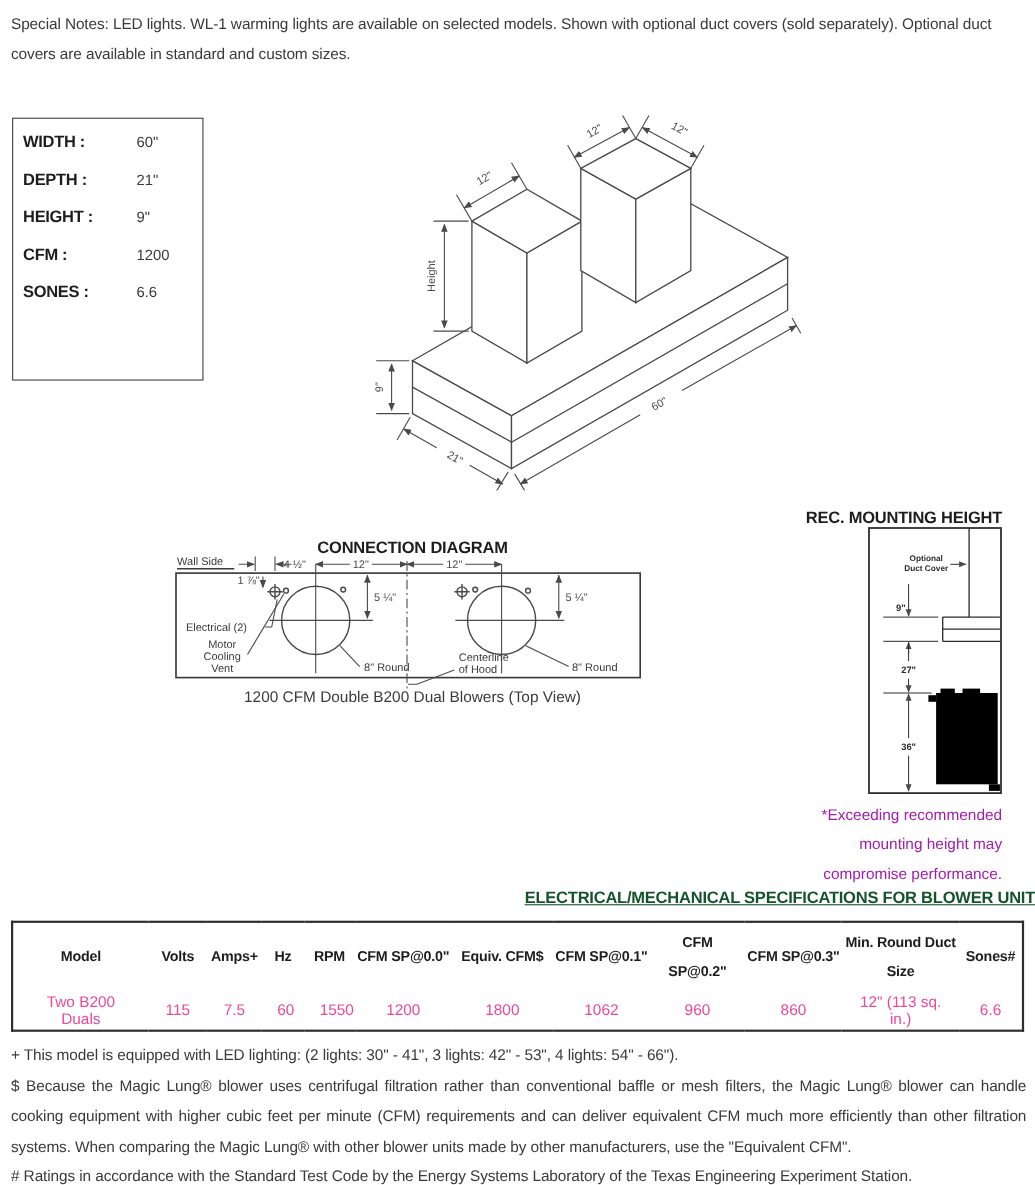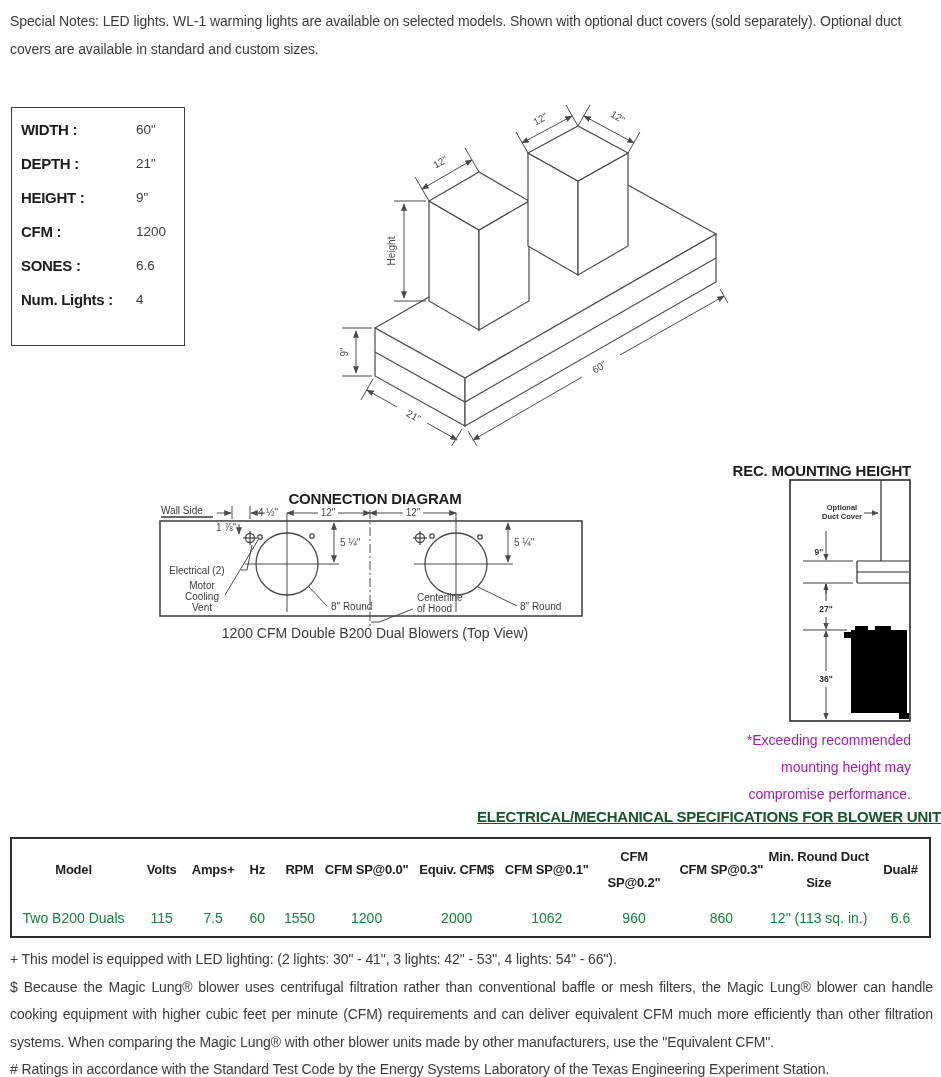--- a/index.html
+++ b/index.html
@@ -1,35 +1,35 @@
 <!DOCTYPE html>
 <html><head>
 <meta charset="utf-8">
 <style>
   * { margin:0; padding:0; box-sizing:border-box; }
   body { background:#fff; font-family:"Liberation Sans", sans-serif; color:#3a3a3a; }
   .page { position:relative; width:941px; height:1077px; background:#fff; overflow:hidden; margin:0 auto; }
   .abs { position:absolute; }
   .notes { left:10px; top:7px; width:924px; font-size:14px; line-height:28px; letter-spacing:-0.1px; color:#3a3a3a; }
   .specbox { left:11px; top:107px; width:174px; height:239px; border:1px solid #3f3f3f; padding:4px 0 0 9px; background:#fff; }
-  .specrow { display:flex; align-items:center; height:34px;gap:12px; }
+  .specrow { display:flex; align-items:center; height:34px; }
   .speclabel { width:103px; font-weight:bold; font-size:15px; color:#1d1d1d; letter-spacing:-0.3px; }
   .specvalue { font-size:13.5px; color:#3a3a3a; }
   .iso-svg { left:330px; top:90px; }
   .conn-title { left:155px; top:462px; width:440px; text-align:center; font-size:15px; font-weight:bold; color:#1d1d1d; letter-spacing:-0.2px;margin-top:28px; }
   .conn-svg { left:155px; top:494px; }
   .conn-caption { left:125px; top:625px; width:500px; text-align:center; font-size:14px; color:#3a3a3a; }
   .mount-title { left:700px; top:462px; width:211px; text-align:right; font-size:15px; font-weight:bold; color:#1d1d1d; letter-spacing:-0.2px; }
   .mount-svg { left:789px; top:479px; }
   .warning { left:650px; top:727px; width:261px; text-align:right; font-size:14px; line-height:27px; color:#a21caf; }
   .tbl-title { left:0; top:808px; width:941px; text-align:right; font-size:15px; font-weight:bold; color:#14532d; letter-spacing:-0.2px;text-decoration:underline; }
   .tblwrap { left:10px; top:837px; width:921px; }
   table.blower { width:100%; border-collapse:collapse; border:2px solid #2e2e2e; background:#fff; table-layout:fixed; }
   table.blower th { font-size:13px; font-weight:bold; color:#1d1d1d; text-align:center; vertical-align:middle; height:62px; line-height:26px; letter-spacing:-0.2px; padding:0 2px; }
-  table.blower td { font-size:14px; color:#15803d; text-align:center; vertical-align:middle; height:37px; padding:0 2px; }
+  table.blower td { font-size:14px; color:#ec4899; text-align:center; vertical-align:middle; height:37px; padding:0 14px; }
   .footnotes { left:10px; top:946px; width:923px; font-size:14px; line-height:27.5px; letter-spacing:-0.1px; color:#3a3a3a; }
   .footnotes p.just { text-align:justify; }
   svg text { font-family:"Liberation Sans", sans-serif; }
   .dimtxt { fill:#4a4a4a; font-size:10px; }
   .lbltxt { fill:#3a3a3a; font-size:10px; }
 </style>
 </head>
 <body>
 
 <div class="page">
@@ -49,24 +49,20 @@
       <span class="speclabel">HEIGHT :</span>
       <span class="specvalue">9"</span>
     </div>
     <div class="specrow">
       <span class="speclabel">CFM :</span>
       <span class="specvalue">1200</span>
     </div>
     <div class="specrow">
       <span class="speclabel">SONES :</span>
       <span class="specvalue">6.6</span>
-    </div>
-    <div class="specrow">
-      <span class="speclabel">Num. Lights :</span>
-      <span class="specvalue">4</span>
     </div>
   </div>
 
   <svg class="abs iso-svg" width="420" height="356" viewBox="0 0 420 356">
     <defs>
       <marker id="ar" viewBox="0 0 10 10" refX="9" refY="5" markerWidth="7.5" markerHeight="7.5" orient="auto-start-reverse">
         <path d="M0,1 L10,5 L0,9 z" fill="#4a4a4a"></path>
       </marker>
     </defs>
     <g stroke="#4a4a4a" stroke-width="1.2" fill="none">
@@ -268,30 +264,30 @@
         <th>Volts</th>
         <th>Amps+</th>
         <th>Hz</th>
         <th>RPM</th>
         <th>CFM SP@0.0"</th>
         <th>Equiv. CFM$</th>
         <th>CFM SP@0.1"</th>
         <th>CFM SP@0.2"</th>
         <th>CFM SP@0.3"</th>
         <th>Min. Round Duct Size</th>
-        <th>Dual#</th>
+        <th>Sones#</th>
       </tr>
       <tr>
         <td>Two B200 Duals</td>
         <td>115</td>
         <td>7.5</td>
         <td>60</td>
         <td>1550</td>
         <td>1200</td>
-        <td>2000</td>
+        <td>1800</td>
         <td>1062</td>
         <td>960</td>
         <td>860</td>
         <td>12" (113 sq. in.)</td>
         <td>6.6</td>
       </tr>
     </tbody>
       </table>
   </div>
 

